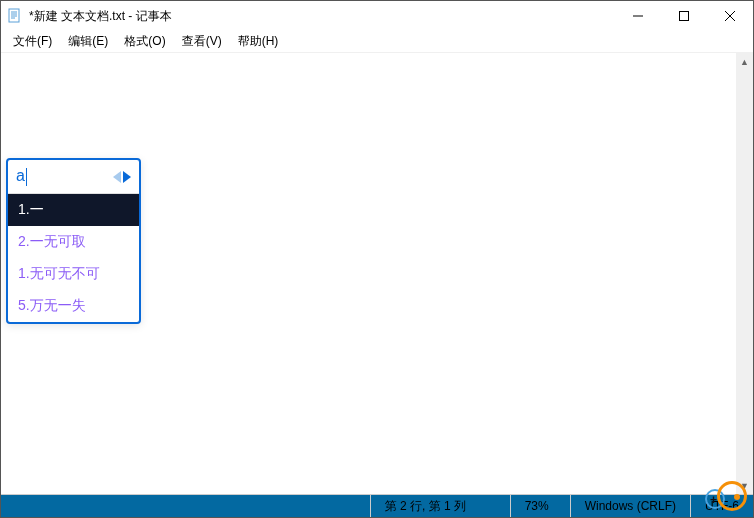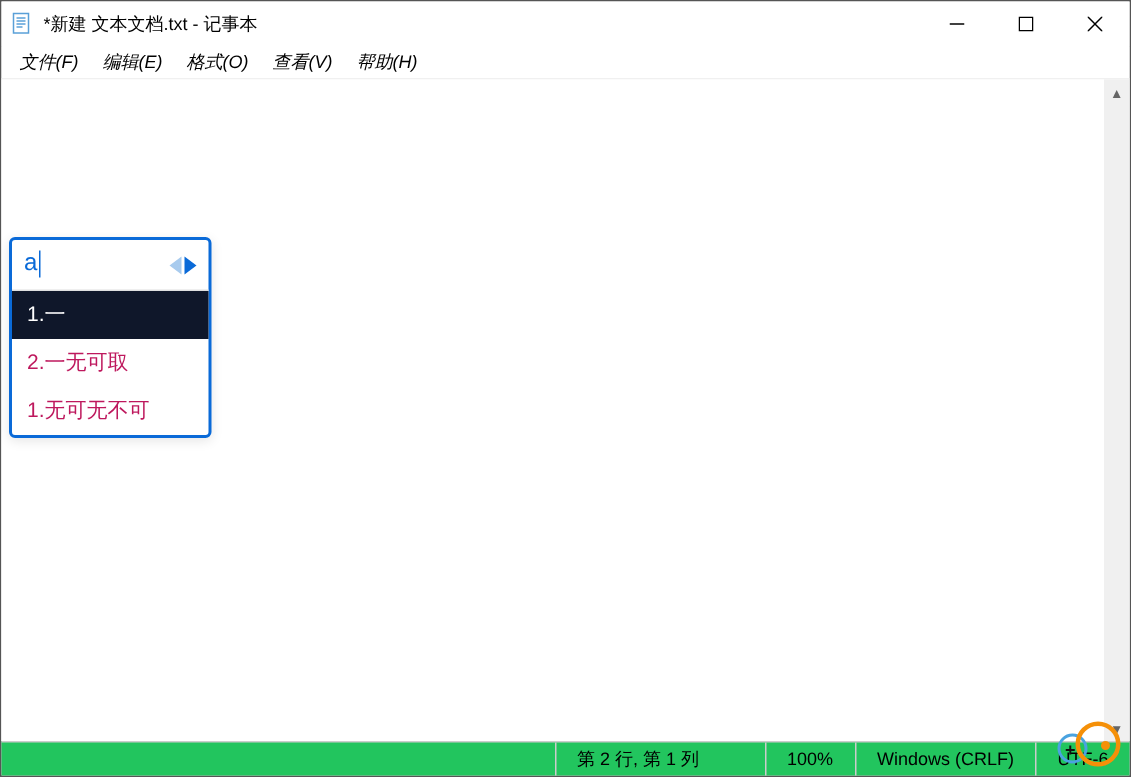--- a/index.html
+++ b/index.html
@@ -4,40 +4,40 @@
 <style>
   * { box-sizing: border-box; margin: 0; padding: 0; }
   html, body { width: 754px; height: 518px; font-family: "Microsoft YaHei", "SimSun", sans-serif; font-size: 12px; overflow: hidden; }
   .window { width: 754px; height: 518px; border: 1px solid #555; background: #fff; display: flex; flex-direction: column; position: relative; }
   .titlebar { height: 30px; display: flex; align-items: center; padding-left: 6px; background: #fff; }
   .titlebar .appicon { width: 16px; height: 16px; margin-right: 6px; display: flex; align-items: center; justify-content: center; }
   .titlebar .title { font-size: 12px; color: #000; }
   .window-controls { margin-left: auto; display: flex; }
   .window-controls .ctrl { width: 46px; height: 30px; display: flex; align-items: center; justify-content: center; }
   .menubar { height: 21px; display: flex; align-items: center; padding: 0 4px; gap: 0; background: #fff; }
-  .menubar .menu-item { padding: 2px 8px; font-size: 12px; color: #000; font-style: italic; }
+  .menubar .menu-item { padding: 2px 8px; font-size: 12px; color: #000; }
   .content-area { flex: 1; position: relative; background: #fff; border-top: 1px solid #f0f0f0; }
   .textarea { position: absolute; left: 0; right: 17px; top: 0; bottom: 0; border: none; resize: none; font-family: Consolas, monospace; font-size: 14px; padding: 2px 4px; outline: none; }
   .scrollbar-v { position: absolute; right: 0; top: 0; width: 17px; bottom: 0; background: #f0f0f0; }
   .scrollbar-v .arrow { position: absolute; left: 0; width: 17px; height: 17px; display:flex; align-items:center; justify-content:center; color:#666; font-size:9px; }
   .scrollbar-v .arrow.up { top: 0; }
   .scrollbar-v .arrow.down { bottom: 0; }
-  .statusbar { height: 23px; border-top: 1px solid #ccc; display: flex; align-items: center; font-size: 12px; color: #000; background: #22c55e; }
+  .statusbar { height: 23px; border-top: 1px solid #ccc; display: flex; align-items: center; font-size: 12px; color: #000; background: #0369a1; }
   .statusbar .spacer { flex: 1; }
   .statusbar .cell { border-left: 1px solid #ccc; height: 100%; display: flex; align-items: center; padding: 0 14px; white-space: nowrap; }
   .ime-box { position: absolute; left: 5px; top: 105px; width: 135px; border: 2px solid #0a6ad8; border-radius: 4px; background: #fff; box-shadow: 0 2px 8px rgba(0,0,0,0.1); }
   .ime-input-row { height: 34px; display: flex; align-items: center; padding: 0 8px; border-bottom: 1px solid #e0e0e0; }
   .ime-input-text { font-size: 16px; color: #0a6ad8; flex: 1; position: relative; }
   .ime-caret { display:inline-block; width:1px; height:18px; background:#0a6ad8; vertical-align:middle; margin-left:1px; }
   .ime-arrows { display: flex; gap: 2px; }
   .ime-arrow { width: 0; height: 0; }
   .ime-arrow.left { border-top: 6px solid transparent; border-bottom: 6px solid transparent; border-right: 8px solid #a8cbee; }
   .ime-arrow.right { border-top: 6px solid transparent; border-bottom: 6px solid transparent; border-left: 8px solid #0a6ad8; }
   .ime-list { }
-  .ime-item { padding: 7px 10px; font-size: 14px; color: #be185d; }
+  .ime-item { padding: 7px 10px; font-size: 14px; color: #8b5cf6; }
   .ime-item.selected { background: #0f172a; color: #fff; }
   .watermark { position: absolute; right: 6px; bottom: 2px; display: flex; align-items: center; gap: 6px; }
   .watermark .wm-text { font-size: 17px; color: #f59008; font-weight: 600; letter-spacing: 1px; }
   .watermark .wm-sub { position: absolute; right: 8px; bottom: -0px; font-size: 9px; color: #4aa3e0; }
   .wm-logo { width: 42px; height: 34px; position: relative; }
   .wm-logo .big { position:absolute; right:0; top:0; width:30px; height:30px; border:3px solid #f59008; border-radius:50%; }
   .wm-logo .big::after { content:""; position:absolute; right:4px; top:10px; width:6px; height:6px; background:#f59008; border-radius:50%; }
   .wm-logo .small { position:absolute; left:0; top:8px; width:20px; height:20px; border:2px solid #4aa3e0; border-radius:50%; }
   .wm-logo .plus { position:absolute; left:5px; top:12px; font-size:12px; color:#111; font-weight:bold; }
 </style>
@@ -97,28 +97,29 @@
         <span class="ime-input-text"><span>a</span><span class="ime-caret"></span></span>
         <span class="ime-arrows">
           <span class="ime-arrow left"></span>
           <span class="ime-arrow right"></span>
         </span>
       </div>
       <div class="ime-list">
         <div class="ime-item selected">1.一</div>
         <div class="ime-item">2.一无可取</div>
         <div class="ime-item">1.无可无不可</div>
+        <div class="ime-item">5.万无一失</div>
       </div>
     </div>
   </div>
 
   <div class="statusbar">
     <div class="spacer"></div>
     <div class="cell" style="min-width:140px">第 2 行, 第 1 列</div>
-    <div class="cell" style="min-width:60px">100%</div>
+    <div class="cell" style="min-width:60px">73%</div>
     <div class="cell" style="min-width:120px">Windows (CRLF)</div>
     <div class="cell" style="min-width:60px">UTF-6</div>
   </div>
 
   <div class="watermark">
     <div class="wm-logo">
       <div class="small"></div>
       <div class="plus">+</div>
       <div class="big"></div>
     </div>

